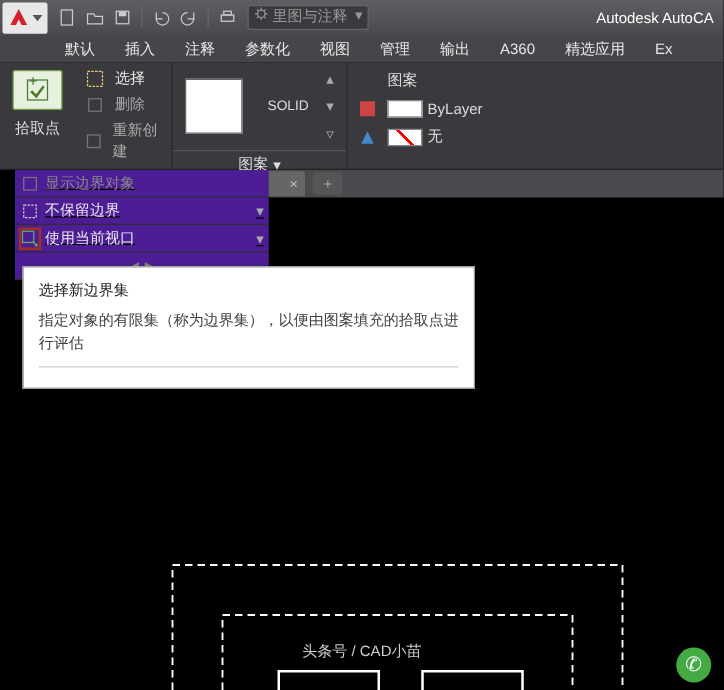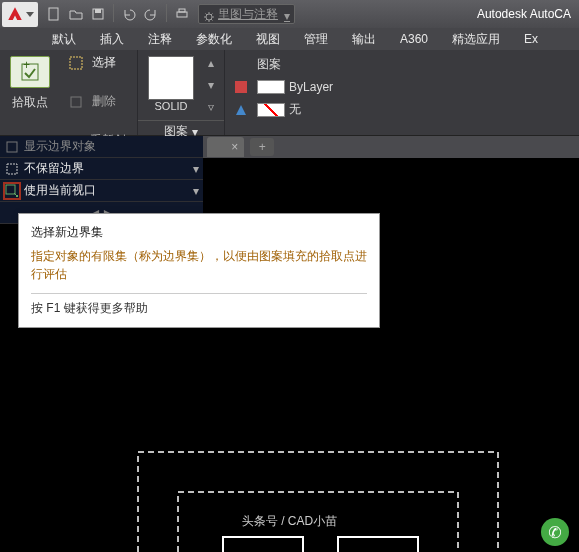--- a/index.html
+++ b/index.html
@@ -4,56 +4,56 @@
 <style>
 *{margin:0;padding:0;box-sizing:border-box;font-family:"Microsoft YaHei",Arial,sans-serif;font-size:12px;}
 body{background:#000;width:579px;height:552px;overflow:hidden;position:relative;}
 .titlebar{height:28px;background:linear-gradient(#5f5f63,#4a4a4e);display:flex;align-items:center;}
 .app-logo{width:36px;height:25px;background:#e8e8e8;display:flex;align-items:center;justify-content:flex-start;padding-left:3px;position:relative;border-radius:2px;margin:0 2px;}
 .app-logo svg{width:20px;height:18px;}
 .app-logo::after{content:"";position:absolute;right:4px;top:10px;border-left:4px solid transparent;border-right:4px solid transparent;border-top:5px solid #555;}
 .qat{display:flex;gap:2px;margin-left:4px;}
 .qat-btn{width:20px;height:20px;display:flex;align-items:center;justify-content:center;color:#ccc;}
 .qat-sep{width:1px;height:18px;background:#666;margin:0 3px;}
-.search-box{margin-left:6px;display:flex;align-items:flex-end;background:#3a3a3e;border:1px solid #666;border-radius:2px;height:20px;padding:0 4px;color:#999;text-decoration:underline;}
+.search-box{margin-left:6px;display:flex;align-items:flex-start;background:#3a3a3e;border:1px solid #666;border-radius:2px;height:20px;padding:0 4px;color:#999;}
 .search-box svg{margin-right:3px;}
 .app-title{color:#fff;margin-left:auto;margin-right:8px;}
 .menubar{height:22px;background:#46464a;display:flex;align-items:center;padding-left:42px;gap:4px;}
 .menu-item{color:#e8e8e8;padding:2px 10px;cursor:pointer;}
 .ribbon{background:#3a3a3e;height:86px;display:flex;border-bottom:1px solid #222;}
 .ribbon-left{width:60px;display:flex;flex-direction:column;align-items:center;padding-top:6px;gap:4px;}
 .pick-btn{width:40px;height:32px;background:#e8f0e0;border:1px solid #7aa04a;display:flex;align-items:center;justify-content:center;border-radius:2px;}
 .pick-label{color:#ddd;margin-top:2px;}
 .ribbon-col{display:flex;flex-direction:column;padding:4px 8px;border-right:1px solid #2a2a2e;}
 .ribbon-col .row{display:flex;align-items:center;gap:4px;color:#aaa;margin-bottom:4px;}
 .ribbon-col .row.enabled{color:#e8e8e8;}
 .pattern-row{display:flex;gap:14px;padding:6px 10px;}
-.pattern-item{display:flex;flex-direction:column;align-items:center;gap:0;cursor:pointer;}
+.pattern-item{display:flex;flex-direction:row;align-items:center;gap:20px;cursor:pointer;}
 .pattern-swatch{width:46px;height:44px;border:1px solid #666;background:#000;}
 .pattern-swatch.solid{background:#fff;}
 .pattern-label{color:#ddd;font-size:11px;}
 .pattern-group{display:flex;flex-direction:column;align-items:center;flex:0 0 auto;}
 .group-label{color:#ddd;font-size:11px;text-align:center;padding:2px 0;border-top:1px solid #555;width:100%;display:flex;justify-content:center;align-items:center;gap:4px;}
 .ribbon-right{padding:6px 8px;border-left:1px solid #2a2a2e;}
 .prop-row{display:flex;align-items:center;gap:4px;color:#ddd;margin-bottom:6px;}
 .color-swatch{width:28px;height:14px;border:1px solid #888;}
-.left-panel{position:absolute;left:0;top:136px;width:203px;background:#0f172a;z-index:5;}
+.left-panel{position:absolute;left:12px;top:136px;width:203px;background:#4c1d95;z-index:5;text-decoration:underline;}
 .lp-row{height:22px;display:flex;align-items:center;padding:0 4px;color:#e8e8e8;border-bottom:1px solid #2e2e32;}
 .lp-row.dim{color:#888;}
 .lp-arrow{margin-left:auto;color:#aaa;}
 .lp-icon{width:16px;height:16px;margin-right:4px;display:flex;align-items:center;justify-content:center;}
 .lp-row.highlighted .lp-icon{outline:2px solid #a03020;outline-offset:-1px;}
 .tabstrip{position:absolute;left:203px;top:136px;right:0;height:22px;background:#4a4a4e;display:flex;align-items:center;}
 .doc-tab{height:20px;background:#666;border-radius:3px 3px 0 0;padding:0 24px 0 10px;display:flex;align-items:center;color:#ddd;margin-left:4px;position:relative;}
 .doc-tab .x{position:absolute;right:6px;color:#bbb;}
 .new-tab{width:24px;height:18px;background:#555;border-radius:3px;margin-left:6px;display:flex;align-items:center;justify-content:center;color:#aaa;}
 .canvas{position:absolute;left:0;top:212px;right:0;bottom:0;background:#000;}
 .tooltip{position:absolute;left:18px;top:213px;width:362px;background:#fff;border:1px solid #999;padding:10px 12px;z-index:10;box-shadow:2px 2px 6px rgba(0,0,0,0.5);}
 .tooltip .tt-title{font-weight:normal;color:#222;margin-bottom:6px;}
-.tooltip .tt-body{color:#a16207;line-height:1.5;margin-bottom:10px;}
+.tooltip .tt-body{color:#404040;line-height:1.5;margin-bottom:10px;}
 .tooltip hr{border:none;border-top:1px solid #ccc;margin:6px 0;}
 .tooltip .tt-help{color:#333;}
 .drawing{position:absolute;left:128px;top:230px;}
 .watermark{position:absolute;right:10px;bottom:6px;color:#ddd;display:flex;align-items:center;gap:6px;}
 .watermark .wm-icon{width:28px;height:28px;border-radius:50%;background:#4a4;display:flex;align-items:center;justify-content:center;font-size:16px;color:#fff;}
 .footer-credit{position:absolute;left:50%;bottom:22px;transform:translateX(-50%);color:#ccc;}
 </style>
 </head>
 <body>
 
@@ -129,21 +129,21 @@
   <div class="ribbon-left">
     <div class="pick-btn">
       <svg width="22" height="22" viewBox="0 0 22 22">
           <rect x="3" y="3" width="16" height="16" fill="none" stroke="#4a7a2a"></rect>
           <path d="M6 12l4 4 6-8" fill="none" stroke="#4a7a2a" stroke-width="2"></path>
           <text x="4" y="8" font-size="9" fill="#3a6a1a">+</text>
         </svg>
     </div>
     <div class="pick-label">拾取点</div>
   </div>
-  <div class="ribbon-col" style="width:78px;gap:18px;">
+  <div class="ribbon-col" style="width:78px;">
     <div class="row enabled">
       <span class="lp-icon">
           <svg width="14" height="14">
             <rect x="1" y="1" width="12" height="12" fill="none" stroke="#eecc66" stroke-dasharray="2 1"></rect>
           </svg>
         </span>
       <span>选择</span>
     </div>
     <div class="row">
       <span class="lp-icon">
@@ -258,19 +258,18 @@
     <rect x="50" y="50" width="280" height="200" fill="none" stroke="#fff" stroke-width="1.5" stroke-dasharray="6 4"></rect>
     <rect x="95" y="95" width="80" height="110" fill="none" stroke="#fff" stroke-width="2"></rect>
     <rect x="210" y="95" width="80" height="110" fill="none" stroke="#fff" stroke-width="2"></rect>
   </svg>
 </div>
 
 <div class="tooltip">
   <div class="tt-title">选择新边界集</div>
   <div class="tt-body">指定对象的有限集（称为边界集），以便由图案填充的拾取点进行评估</div>
   <hr>
-  <div class="tt-help">按 F1 键获得更多帮助</div>
 </div>
 
 <div class="watermark">
   <div class="wm-icon">✆</div>
 </div>
 <div class="footer-credit">头条号 / CAD小苗</div>
 
 </body></html>

